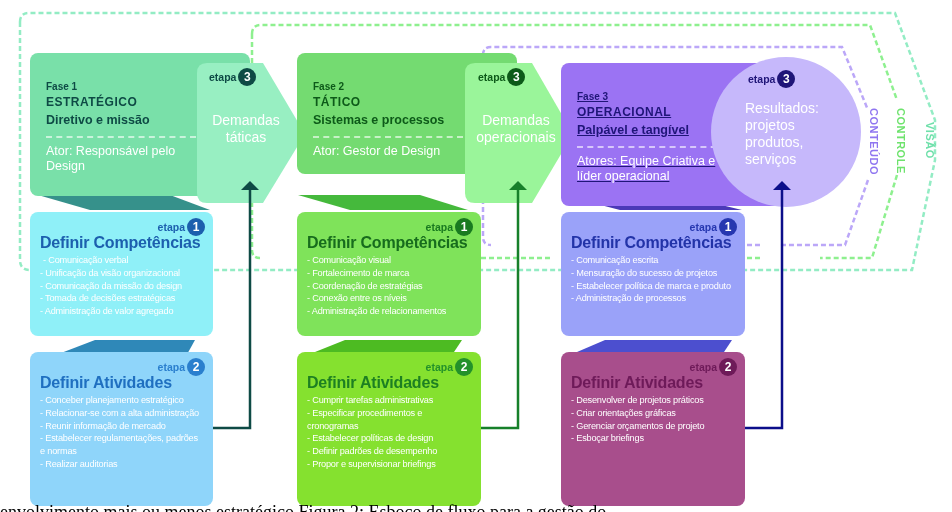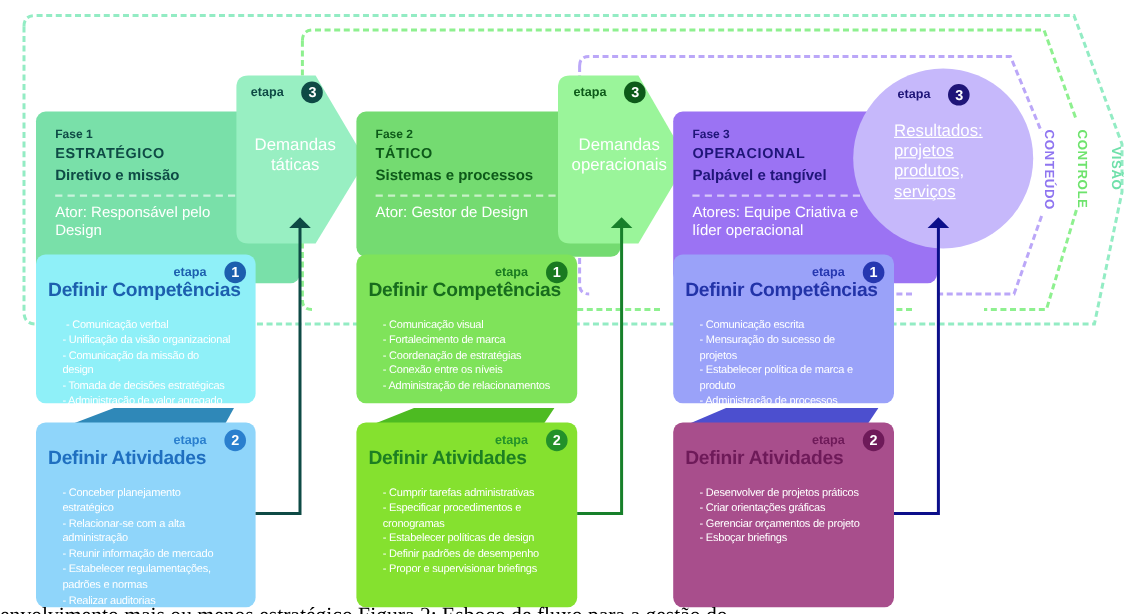--- a/index.html
+++ b/index.html
@@ -1,30 +1,30 @@
 <!DOCTYPE html>
 <html><head>
 <meta charset="utf-8">
 <style>
   html, body { margin:0; padding:0; }
   body { width:952px; height:512px; position:relative; overflow:hidden; background:#ffffff; font-family:"Liberation Sans", sans-serif; }
   .abs { position:absolute; }
   svg.overlay { position:absolute; left:0; top:0; }
-  .phase { position:absolute; border-radius:8px; box-sizing:border-box; padding:14px 14px 0 16px;margin-top:40px; }
+  .phase { position:absolute; border-radius:8px; box-sizing:border-box; padding:28px 14px 0 16px; }
   .fase-label { font-weight:bold; font-size:10px; }
   .phase-title { font-weight:bold; font-size:12px; letter-spacing:0.5px; line-height:21px; }
   .phase-sub { font-weight:bold; font-size:12.5px; line-height:15px; }
   .phase-sep { border-top:2px dashed rgba(255,255,255,0.6); margin:8px 0 6px 0; width:150px; }
   .phase-actor { color:#ffffff; font-size:12.5px; line-height:15px; }
-  .etapa-row { position:absolute; display:flex; align-items:center; gap:15px; font-weight:bold; font-size:10.5px; }
+  .etapa-row { position:absolute; display:flex; align-items:center; gap:2px; font-weight:bold; font-size:10.5px; }
   .num { display:inline-flex; align-items:center; justify-content:center; width:18px; height:18px; border-radius:50%; color:#fff; font-weight:bold; font-size:12px; }
   .result-text { position:absolute; color:#ffffff; font-size:14px; line-height:17px; text-align:center; }
   .box { position:absolute; border-radius:8px; box-sizing:border-box; padding:22px 8px 0 10px; }
   .box-title { font-weight:bold; font-size:16px; margin-bottom:2px; letter-spacing:-0.2px; }
-  .box ul { list-style:none; margin:12px; padding:0; }
+  .box ul { list-style:none; margin:0; padding:0; }
   .box li { color:#ffffff; font-size:9.2px; line-height:12.8px; letter-spacing:-0.2px; }
   .box .etapa-row { right:8px; top:6px; }
   .vlabel { position:absolute; writing-mode:vertical-rl; font-weight:bold; font-size:11px; letter-spacing:0.5px; }
   .caption { position:absolute; top:500px; left:0; width:952px; font-family:"Liberation Serif", serif; font-size:18px; color:#000; white-space:nowrap; line-height:24px; }
 </style>
 </head>
 <body>
 
 <svg class="overlay" width="952" height="512">
   <path d="M 20 22 Q 20 13 29 13 L 895 13 L 935 120 L 935 160 L 912 270 L 200 270" fill="none" stroke="#93ecc4" stroke-width="2.5" stroke-dasharray="5 3"></path>
@@ -73,33 +73,33 @@
 </svg>
 <div class="etapa-row" style="left:478px;top:68px;color:#0d5a19;">
   <span>etapa</span>
   <span class="num" style="background:#0d5a19;">3</span>
 </div>
 <div class="result-text" style="left:466px;top:112px;width:100px;">
   <div>Demandas</div>
   <div>operacionais</div>
 </div>
 
-<div class="phase" style="left:561px;top:53px;width:220px;height:143px;background:#9b73f3;color:#1f1578;">
+<div class="phase" style="left:561px;top:63px;width:220px;height:143px;background:#9b73f3;color:#1f1578;text-decoration:underline;">
   <div class="fase-label">Fase 3</div>
   <div class="phase-title">OPERACIONAL</div>
   <div class="phase-sub">Palpável e tangível</div>
   <div class="phase-sep"></div>
   <div class="phase-actor" style="width:150px;">Atores: Equipe Criativa e líder operacional</div>
 </div>
 <div class="abs" style="left:711px;top:57px;width:150px;height:150px;border-radius:50%;background:#c6b8fb;"></div>
 <div class="etapa-row" style="left:748px;top:70px;color:#1f1578;">
   <span>etapa</span>
   <span class="num" style="background:#1f1578;">3</span>
 </div>
-<div class="result-text" style="left:745px;top:100px;width:100px;text-align:left;text-decoration:underline;">
+<div class="result-text" style="left:745px;top:100px;width:100px;text-align:left;">
   <div>Resultados:</div>
   <div>projetos</div>
   <div>produtos,</div>
   <div>serviços</div>
 </div>
 
 <div class="box" style="left:30px;top:212px;width:183px;height:124px;background:#8ff0f8;">
   <div class="etapa-row" style="color:#1c5fae;">
     <span>etapa</span>
     <span class="num" style="background:#1c5fae;">1</span>

